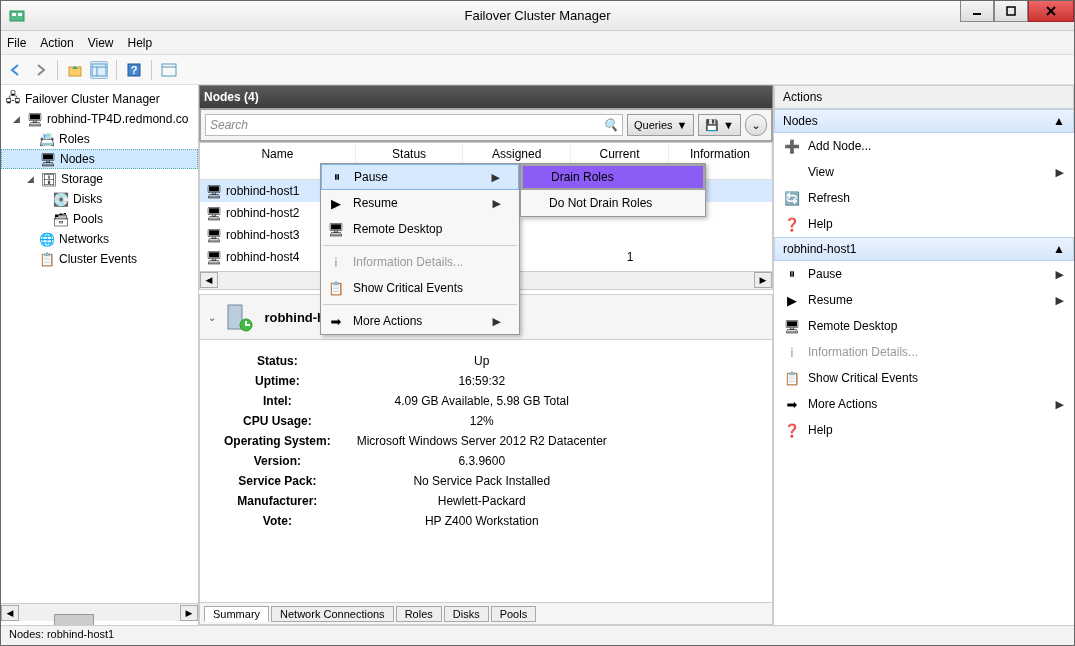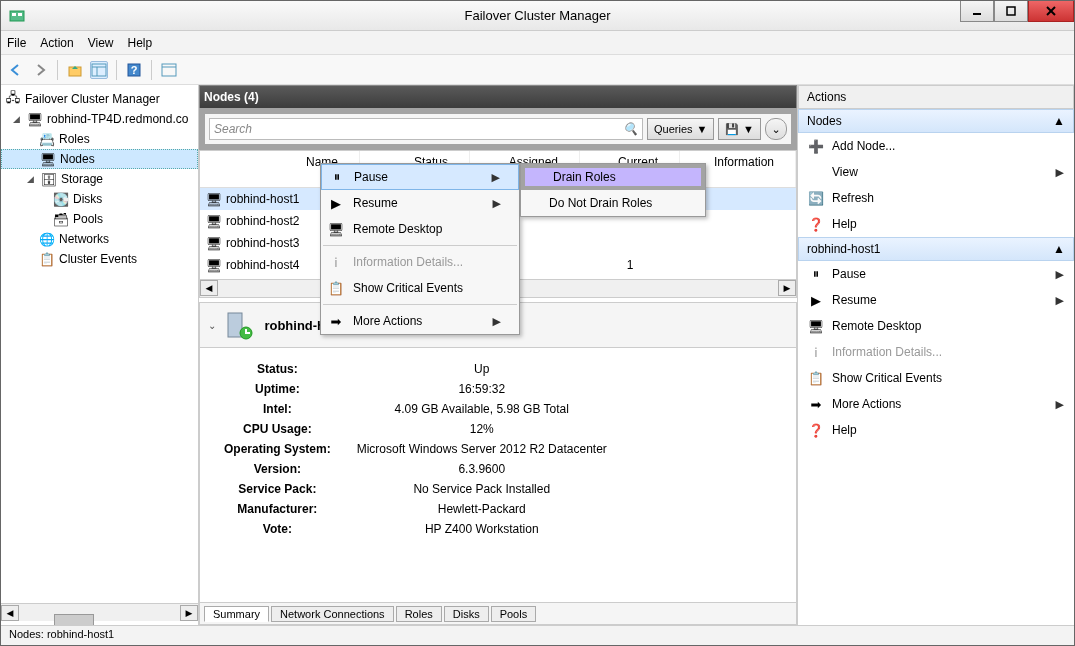--- a/index.html
+++ b/index.html
@@ -20,60 +20,60 @@
 .tree { flex: 1; overflow: hidden; }
 .tree-item { display: flex; align-items: center; height: 20px; padding-left: 4px; gap: 4px; white-space: nowrap; }
 .tree-item.sel { background: #cde8ff; border: 1px dotted #5aa; }
 .tree-toggle { width: 10px; font-size: 9px; color: #555; }
 .tree-icon { width: 16px; height: 16px; display: inline-flex; align-items: center; justify-content: center; font-size: 13px; }
 .tree-scroll { height: 18px; border-top: 1px solid #ccc; display: flex; align-items: center; background: #f0f0f0; }
 .tree-scroll .arrow { width: 18px; height: 16px; border: 1px solid #aaa; background: #eee; text-align: center; font-size: 9px; line-height: 14px; }
 .tree-scroll .thumb { width: 40px; height: 14px; background: #ccc; border: 1px solid #999; margin: 0 auto; }
 .center-pane { flex: 1; display: flex; flex-direction: column; border-right: 1px solid #ccc; min-width: 0; }
 .center-header { background: linear-gradient(#5a5a5a,#3c3c3c); color: #fff; padding: 4px 4px; font-weight: bold; border: 1px solid #888; border-bottom: none; }
-.search-row { display: flex; align-items: center; padding: 4px; gap: 4px; border: 6px solid #a3a3a3; background: #f5f5f5; }
+.search-row { display: flex; align-items: center; padding: 4px; gap: 4px; border: 2px solid #a3a3a3; background: #f5f5f5; }
 .search-input { flex: 1; height: 22px; border: 1px solid #bbb; padding: 0 4px; background: #fff; color: #888; font-style: italic; display: flex; align-items: center; justify-content: space-between; }
 .qbtn { height: 22px; border: 1px solid #999; background: linear-gradient(#f5f5f5,#ddd); padding: 0 6px; display: flex; align-items: center; gap: 4px; font-size: 11px; }
 .grid-area { border: 1px solid #ccc; background: #fff; position: relative; height: 148px; }
 .grid-head { display: flex; background: #fff; border-bottom: 1px solid #ddd; }
-.grid-head div { padding: 4px 21px; border-right: 1px solid #eee; text-align: right; font-weight: normal; }
+.grid-head div { padding: 4px 21px; border-right: 1px solid #eee; text-align: center; font-weight: normal; }
 .grid-row { display: flex; align-items: center; height: 22px; }
 .grid-row .cell { padding: 0 6px; display: flex; align-items: center; gap: 4px; }
 .grid-row.sel { background: #d6e9ff; }
 .grid-scroll { position: absolute; bottom: 0; left: 0; right: 0; height: 18px; border-top: 1px solid #ccc; background: #f0f0f0; display: flex; }
 .grid-scroll .arrow { width: 18px; height: 16px; border: 1px solid #aaa; background: #eee; text-align: center; font-size: 9px; line-height: 14px; }
 .detail-area { border: 1px solid #ccc; background: #fff; margin-top: 4px; flex: 1; display: flex; flex-direction: column; min-height: 0; }
 .detail-header { display: flex; align-items: center; gap: 8px; padding: 6px 8px; background: #f5f5f5; border-bottom: 1px solid #ccc; }
 .detail-header .toggle { color: #555; font-size: 10px; }
 .detail-header .hicon { width: 32px; height: 32px; display: inline-flex; align-items: center; justify-content: center; }
 .detail-header .hname { font-weight: bold; font-size: 13px; }
 .detail-body { padding: 10px 16px; overflow: auto; flex: 1; text-align: center; }
 .detail-body table td { padding: 2px 6px; vertical-align: top; }
 .detail-body table td:first-child { font-weight: bold; white-space: nowrap; padding-right: 18px; }
 .tabs-row { display: flex; border-top: 1px solid #ccc; background: #f5f5f5; height: 22px; align-items: center; padding-left: 4px; }
 .tab { border: 1px solid #aaa; background: #eee; padding: 1px 8px; margin-right: 2px; font-size: 11px; }
 .tab.active { background: #fff; border-bottom-color: #fff; }
-.actions-pane { width: 276px; background: #fff; display: flex; flex-direction: column; }
+.actions-pane { width: 300px; background: #fff; display: flex; flex-direction: column; }
 .actions-title { background: #f0f0f0; padding: 4px 8px; font-weight: normal; border: 1px solid #ccc; }
 .actions-section { background: linear-gradient(#eaf3ff,#d4e6fb); padding: 4px 8px; display: flex; justify-content: space-between; align-items: center; border: 1px solid #b9d3ef; }
 .actions-item { display: flex; align-items: center; gap: 8px; padding: 5px 10px; cursor: default; }
 .actions-item .aicon { width: 16px; height: 16px; display: inline-flex; align-items: center; justify-content: center; font-size: 13px; }
 .actions-item .arrow { margin-left: auto; color: #333; font-size: 11px; }
 .statusbar { height: 20px; border-top: 1px solid #ccc; background: #f3f3f3; padding: 2px 8px; font-size: 11px; }
 .context-menu { position: absolute; background: #f7f7f7; border: 1px solid #999; box-shadow: 2px 2px 4px rgba(0,0,0,.25); z-index: 50; }
 .context-menu .mi { display: flex; align-items: center; height: 26px; padding: 0 18px 0 6px; gap: 8px; }
 .context-menu .mi.hov { background: #d6e9ff; border: 1px solid #7fb5e8; }
 .context-menu .mi .micon { width: 18px; height: 18px; display: inline-flex; align-items: center; justify-content: center; font-size: 13px; }
 .context-menu .mi .label { flex: 1; }
 .context-menu .mi .sub { color: #333; font-size: 11px; }
 .context-menu .sep { height: 1px; background: #ccc; margin: 3px 2px; }
 .context-menu .mi.disabled { color: #999; }
 .submenu { position: absolute; background: #f7f7f7; border: 1px solid #999; box-shadow: 2px 2px 4px rgba(0,0,0,.25); z-index: 60; }
 .submenu .mi { height: 26px; display: flex; align-items: center; padding: 0 16px 0 28px; }
-.submenu .mi.hov { background: #c4b5fd; border: 4px solid #a3a3a3; }
+.submenu .mi.hov { background: #8b5cf6; border: 2px solid #a3a3a3; }
 svg { display: block; }
 </style>
 </head>
 <body>
 
 <div class="titlebar">
   <span class="titlebar-icon">
     <svg width="16" height="16">
         <rect x="1" y="3" width="14" height="10" fill="#5b8" stroke="#295"></rect>
         <rect x="3" y="5" width="4" height="3" fill="#fff"></rect>

